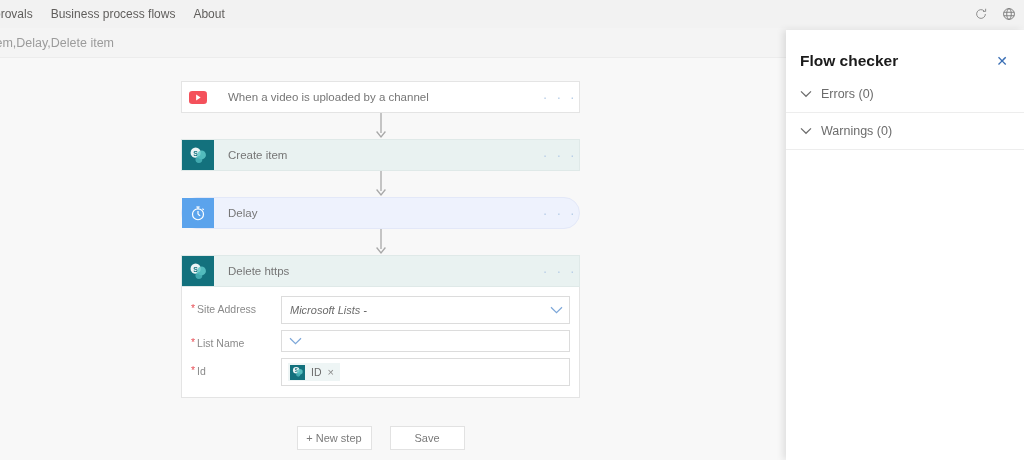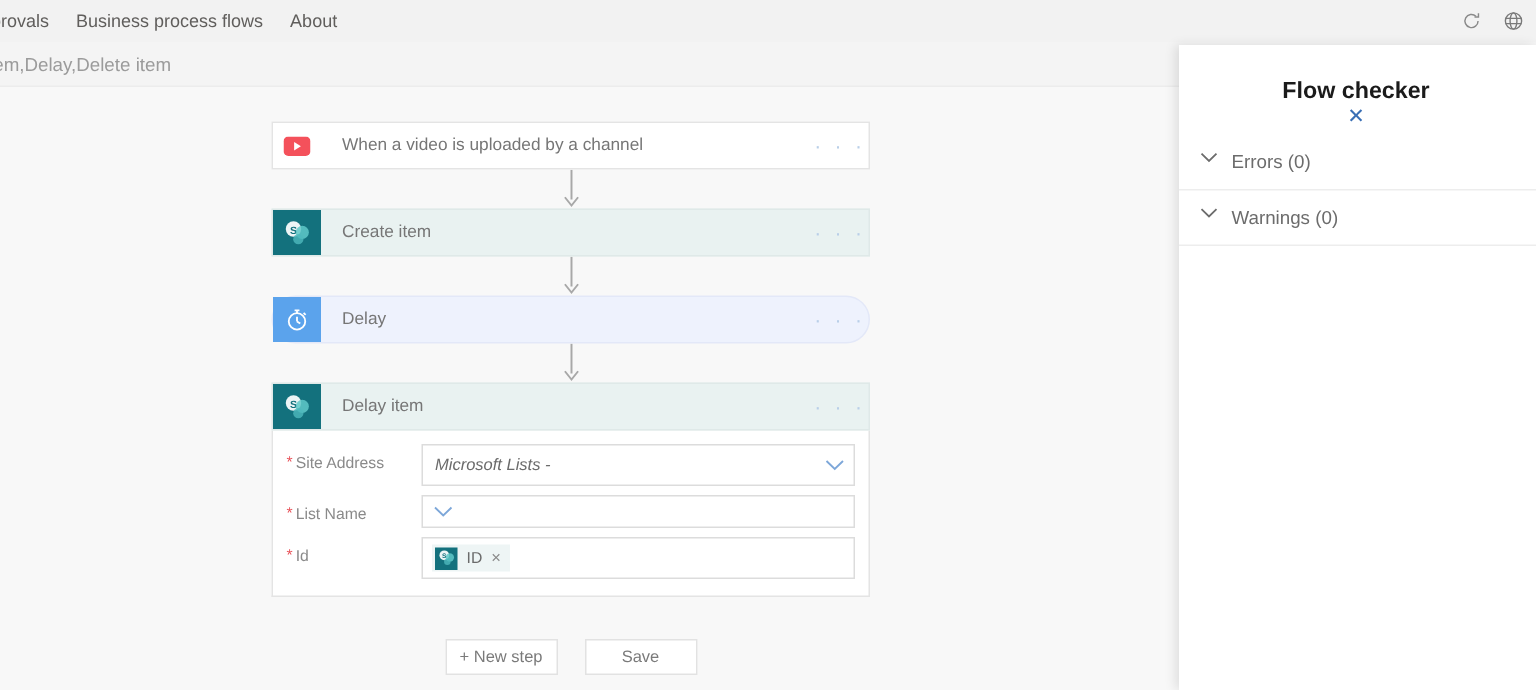--- a/index.html
+++ b/index.html
@@ -139,27 +139,26 @@
 
   
   .panel {
     position: absolute; top: 30px; right: 0; width: 238px; height: 430px;
     background: #ffffff;
     box-shadow: -3px 0 7px rgba(0,0,0,0.10);
   }
   .panel-head {
     display: flex; align-items: center; justify-content: space-between;
     padding: 22px 16px 0 14px;
-    flex-direction: column;
   }
   .panel-title { font-size: 15.5px; color: #1b1b1b; font-weight: bold; }
   .panel-close { font-size: 14px; color: #3a6fb5; cursor: pointer; line-height: 1; }
   .panel-sections { margin-top: 17px; }
   .panel-row {
-    display: flex; gap: 9px;
+    display: flex; align-items: center; gap: 9px;
     padding: 0 14px 11px 14px; margin: 0 0 0 0;
     border-bottom: 1px solid #ededed;
     margin-bottom: 11px;
     cursor: pointer;
   }
   .panel-row:first-child { padding-top: 0; }
   .panel-row .chev { color: #6c6c6c; display: flex; }
   .panel-row .lbl { font-size: 12.5px; color: #6c6c6c; }
 </style>
 </head>
@@ -259,21 +258,21 @@
 
       <div class="card tealbg">
         <div class="card-icon icon-sp">
           <svg width="19" height="19" viewBox="0 0 20 20">
             <circle cx="7" cy="7" r="5.4" fill="#ffffff" opacity="0.92"></circle>
             <text x="7" y="10.2" font-family="Liberation Sans, sans-serif" font-size="7.4" font-weight="bold" fill="#13717d" text-anchor="middle">S</text>
             <circle cx="13.2" cy="9.4" r="4.6" fill="#5fc8c8" opacity="0.85"></circle>
             <circle cx="10.4" cy="14.2" r="3.6" fill="#4fb9bd" opacity="0.8"></circle>
           </svg>
         </div>
-        <div class="card-title">Delay item</div>
+        <div class="card-title">Delete https</div>
         <div class="card-ellipsis">· · ·</div>
       </div>
 
       <div class="card-body">
 
         <div class="field">
           <div class="field-label">
             <span class="req">*</span>
             <span>Site Address</span>
           </div>

